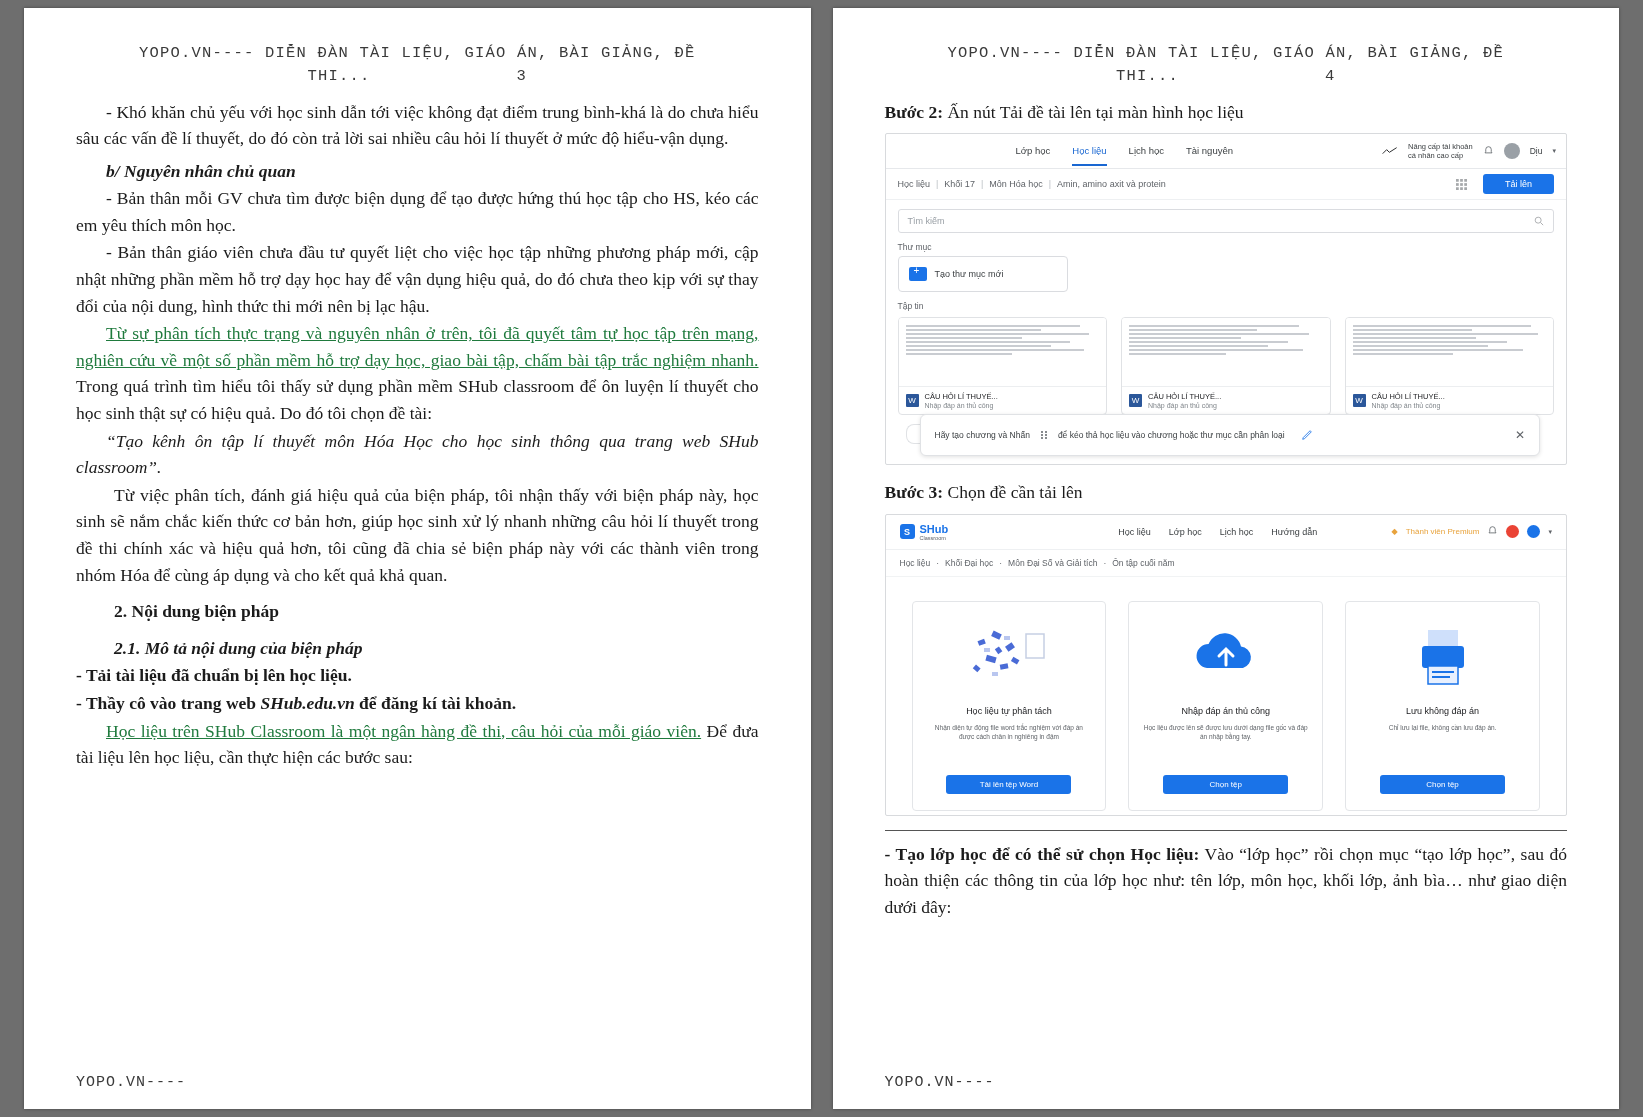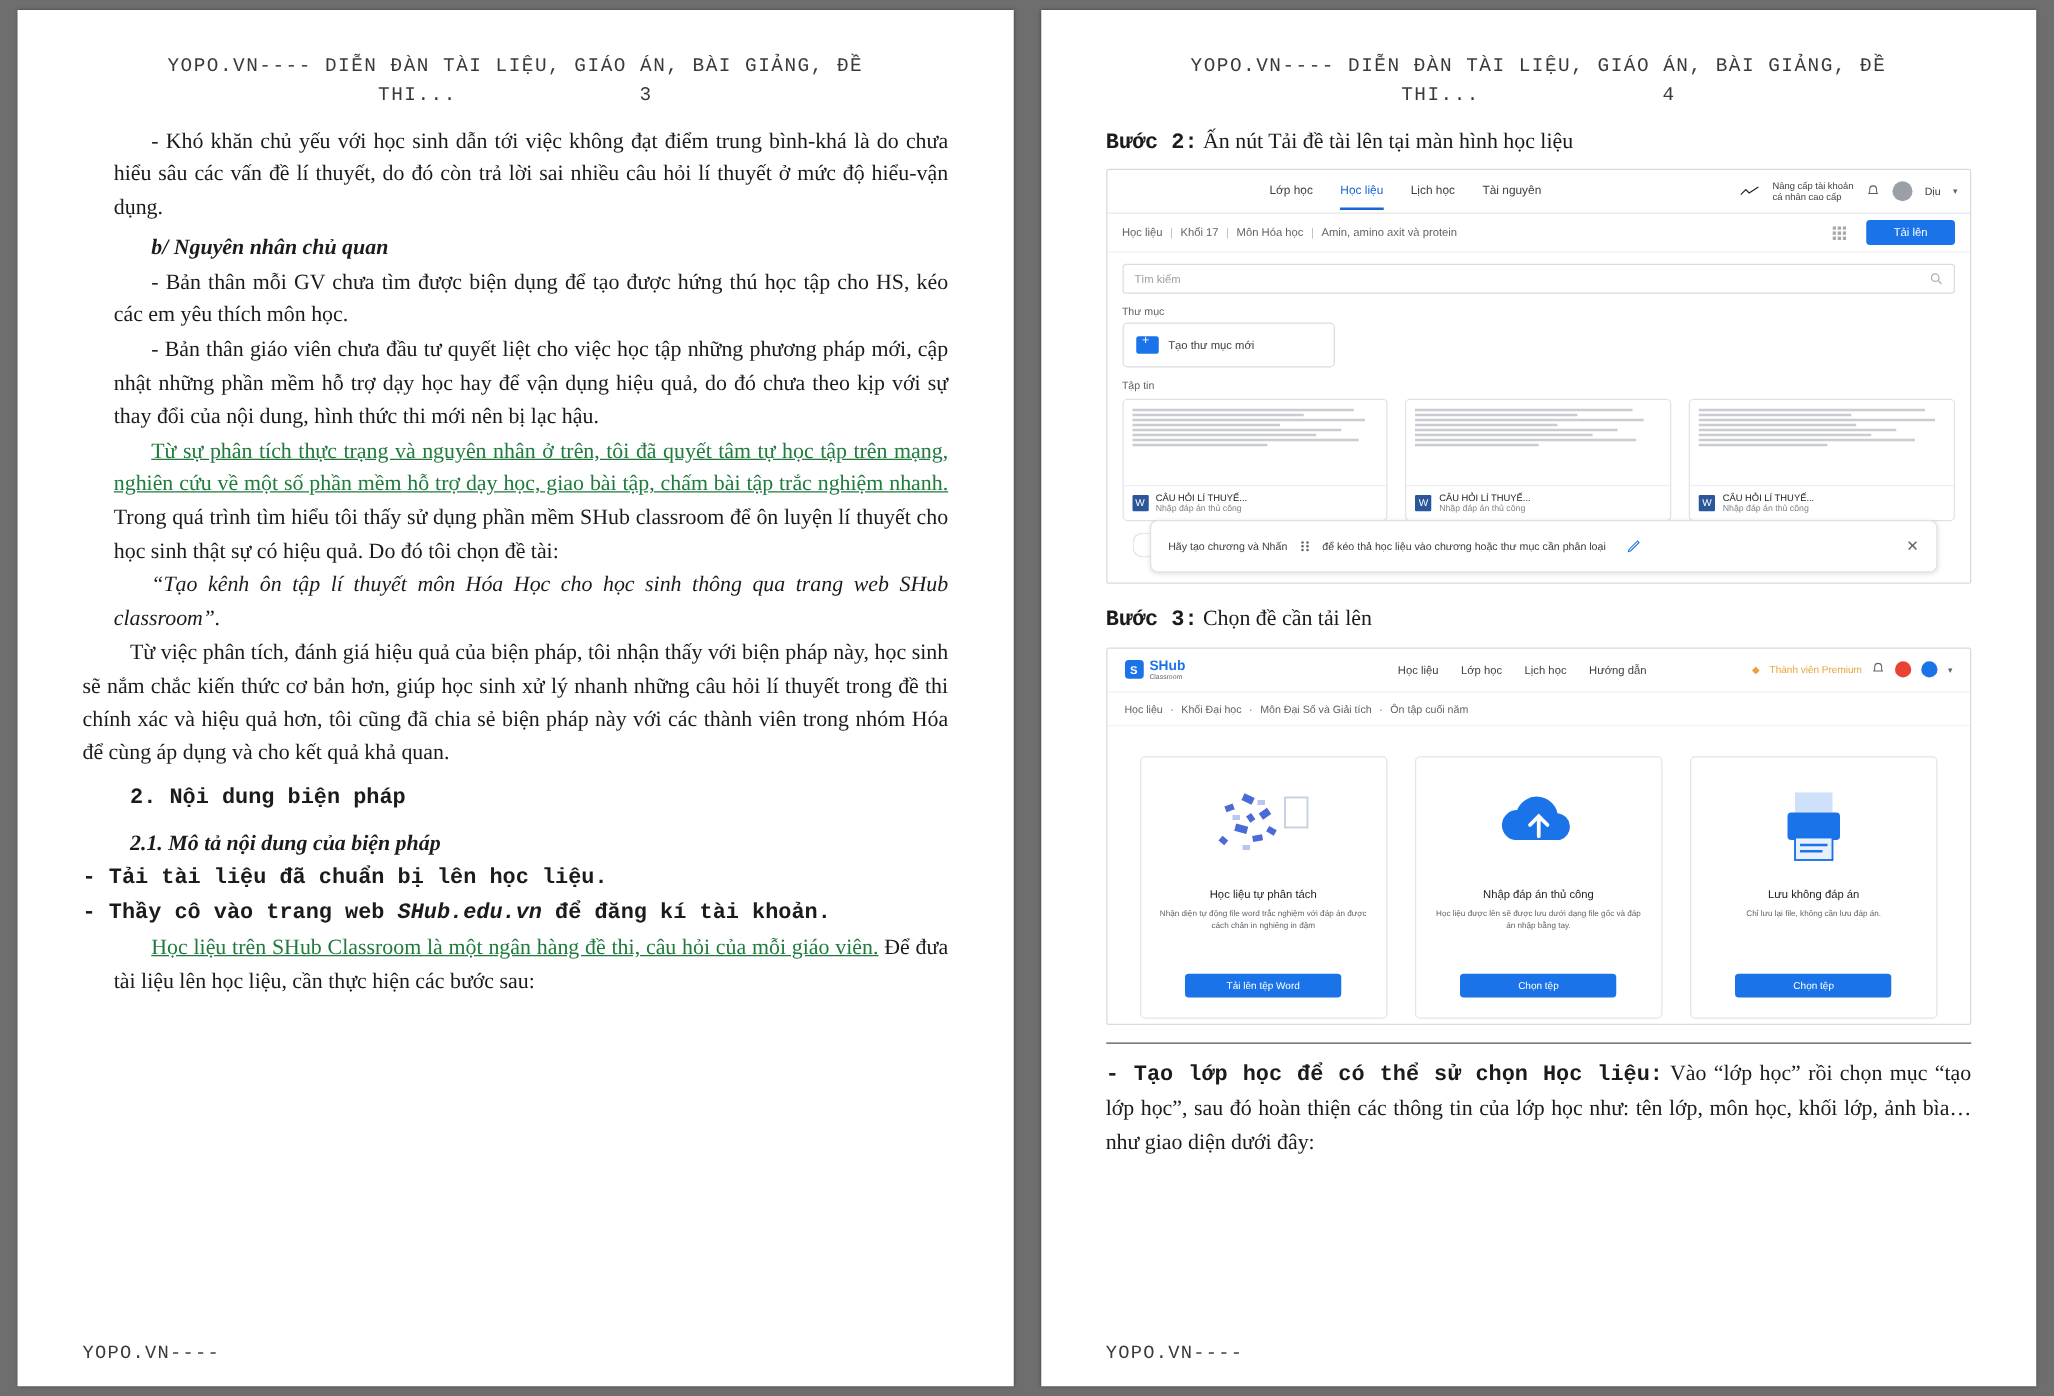--- a/index.html
+++ b/index.html
@@ -2,21 +2,21 @@
 <html><head>
 <meta charset="utf-8">
 <style>
   html,body{margin:0;padding:0;}
   body{
     width:1643px;height:1117px;
     background:#6e6e6e;
     font-family:"Liberation Serif", serif;
     overflow:hidden;
   }
-  .spread{display:flex;gap:22px;padding:8px 14px;box-sizing:border-box;height:100%;}
+  .spread{display:flex;gap:22px;padding:8px 24px;box-sizing:border-box;height:100%;}
   .page{
     background:#ffffff;
     flex:1 1 0;
     position:relative;
     box-sizing:border-box;
     padding:34px 52px 20px 52px;
     box-shadow:0 0 3px rgba(0,0,0,.4);
   }
   .hdr{
     font-family:"Liberation Mono", monospace;
@@ -25,23 +25,23 @@
     color:#3a3a3a;
     text-align:center;
     line-height:1.5;
     margin:0 0 10px 0;
     padding:0 6px;
   }
   .hdr .pno{display:inline-block;margin-left:26px;}
   .hdr-line2{display:flex;justify-content:center;align-items:baseline;gap:0;}
   .hdr-line2 .thi{margin-right:120px;}
   p{margin:0 0 1px 0;font-size:17.5px;line-height:1.52;text-align:justify;color:#1b1b1b;}
-  .ind{text-indent:30px;margin-left:25px;}
+  .ind{text-indent:30px;}
   .ind2{text-indent:38px;}
-  .b{font-weight:bold;font-family:Liberation Mono, monospace;}
+  .b{font-weight:bold;}
   .i{font-style:italic;}
   .bi{font-weight:bold;font-style:italic;}
   .u{ text-decoration:underline; }
   .green{color:#1f7a3d;}
   .foot{
     position:absolute;left:52px;bottom:18px;
     font-family:"Liberation Mono", monospace;
     font-size:15px;letter-spacing:1px;color:#3a3a3a;
   }
   

